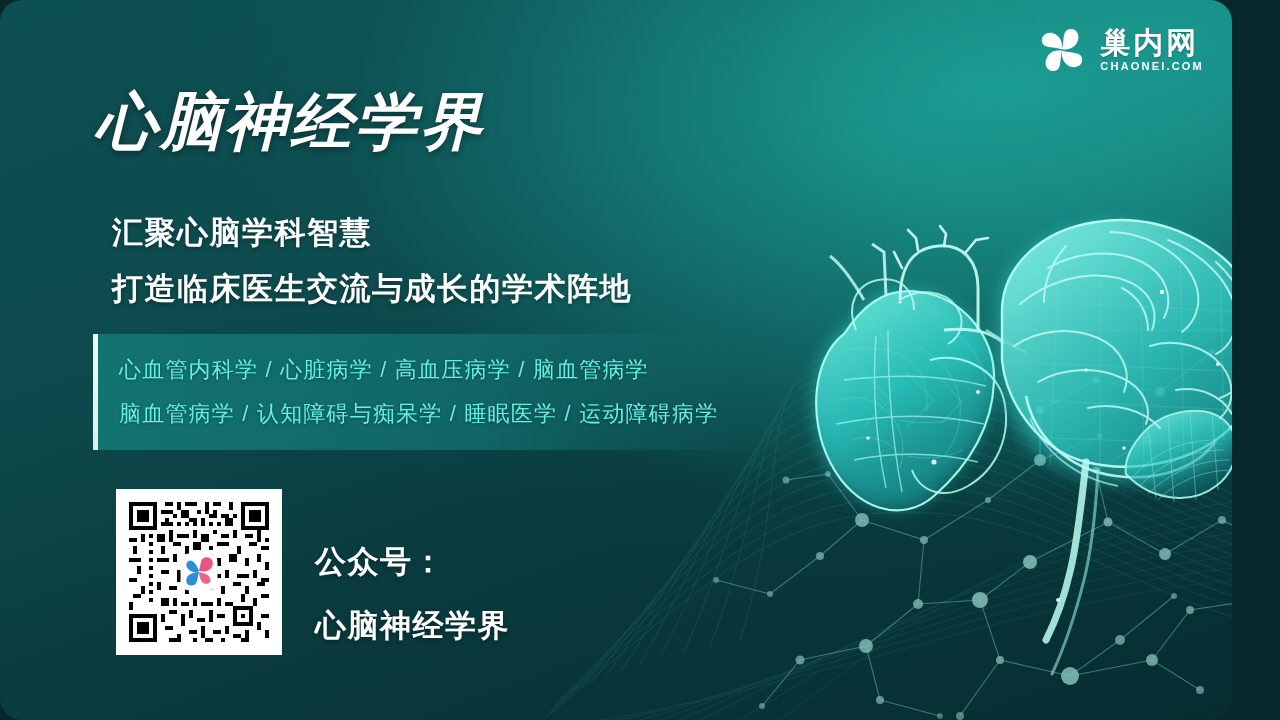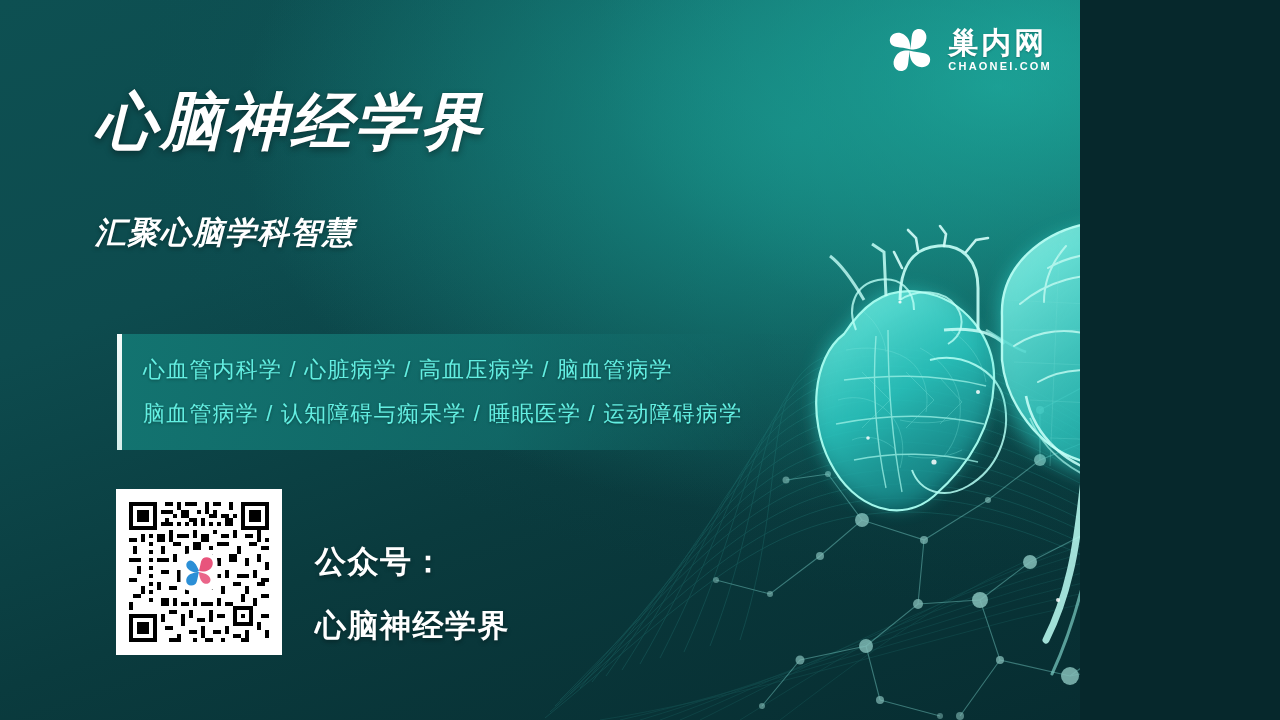--- a/index.html
+++ b/index.html
@@ -1,26 +1,27 @@
 <!DOCTYPE html>
 <html><head>
 <meta charset="utf-8">
 <style>
   * { margin:0; padding:0; box-sizing:border-box; }
   html,body { width:1280px; height:720px; overflow:hidden; background:#06282c; }
   body { font-family:"Liberation Sans","DejaVu Sans",sans-serif; }
 
   #poster {
     position:relative;
-    width:1080px; height:720px;
+    width:1232px; height:720px;
     overflow:hidden;
     background:
       radial-gradient(ellipse 900px 620px at 74% 18%, #168b85 0%, rgba(20,125,120,0.0) 62%),
       radial-gradient(ellipse 760px 520px at 96% 6%, #1ba199 0%, rgba(27,161,153,0) 58%),
       linear-gradient(160deg, #0d5052 0%, #0d4b4e 32%, #0a3b3e 62%, #072d31 100%);
+    border-radius: 22px;
   }
 
   
   .bg-svg { position:absolute; inset:0; width:1280px; height:720px; pointer-events:none; }
 
   
   .logo {
     position:absolute; top:24px; right:28px;
     display:flex; align-items:center; gap:12px;
   }
@@ -38,33 +39,33 @@
   
   .title {
     position:absolute; left:95px; top:80px;
     color:#ffffff;
     font-size:62px; font-weight:700; font-style:italic;
     letter-spacing:3px;
     text-shadow:0 3px 7px rgba(0,0,0,.38), 0 0 1px rgba(0,0,0,.5);
     white-space:nowrap;
   }
 
-  .subtitle { position:absolute; left:95px; top:205px;font-style:italic; }
+  .subtitle { position:absolute; left:112px; top:205px; }
   .subtitle-line {
     color:#ffffff; font-size:31px; font-weight:700; letter-spacing:1.5px;
     line-height:1.82; white-space:nowrap;
     text-shadow:0 2px 4px rgba(0,0,0,.35);
   }
 
   
   .panel {
     position:absolute; left:93px; top:334px;
     width:700px; height:116px;
     background:linear-gradient(90deg, rgba(19,119,115,0.92) 0%, rgba(18,112,110,0.78) 55%, rgba(16,95,96,0.12) 92%, rgba(16,95,96,0) 100%);
-    display:flex; align-items:center;margin-left:24px;
+    display:flex; align-items:center;
   }
   .panel-bar {
     position:absolute; left:0; top:0;
     width:5px; height:116px;
     background:linear-gradient(180deg,#f4fbfa 0%, #d8efec 100%);
   }
   .panel-lines { padding-left:26px; }
   .panel-line {
     color:#63efe2; font-size:22px; font-weight:400; letter-spacing:1.2px;
     line-height:1.98; white-space:nowrap;
@@ -359,20 +360,21 @@
     <div class="logo-text">
       <div class="logo-cn">巢内网</div>
       <div class="logo-en">CHAONEI.COM</div>
     </div>
   </div>
 
   <div class="title">心脑神经学界</div>
 
   <div class="subtitle">
     <div class="subtitle-line">汇聚心脑学科智慧</div>
+    <div class="subtitle-line">打造临床医生交流与成长的学术阵地</div>
   </div>
 
   <div class="panel">
     <div class="panel-bar"></div>
     <div class="panel-lines">
       <div class="panel-line">心血管内科学 / 心脏病学 / 高血压病学 / 脑血管病学</div>
       <div class="panel-line">脑血管病学 / 认知障碍与痴呆学 / 睡眠医学 / 运动障碍病学</div>
     </div>
   </div>
 

